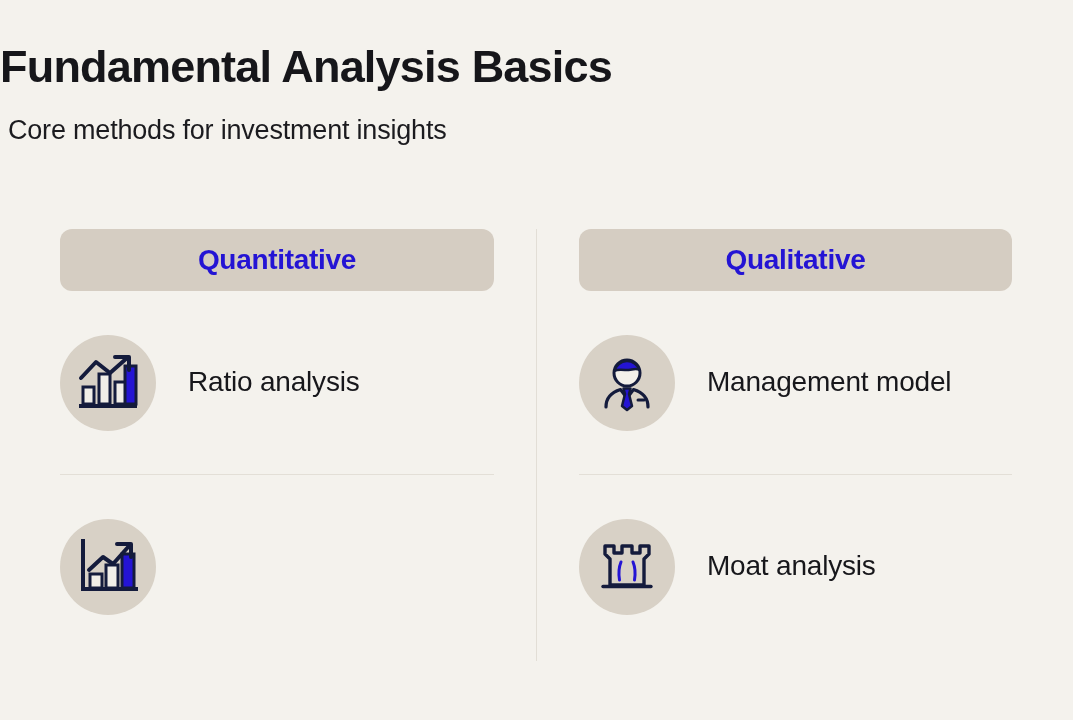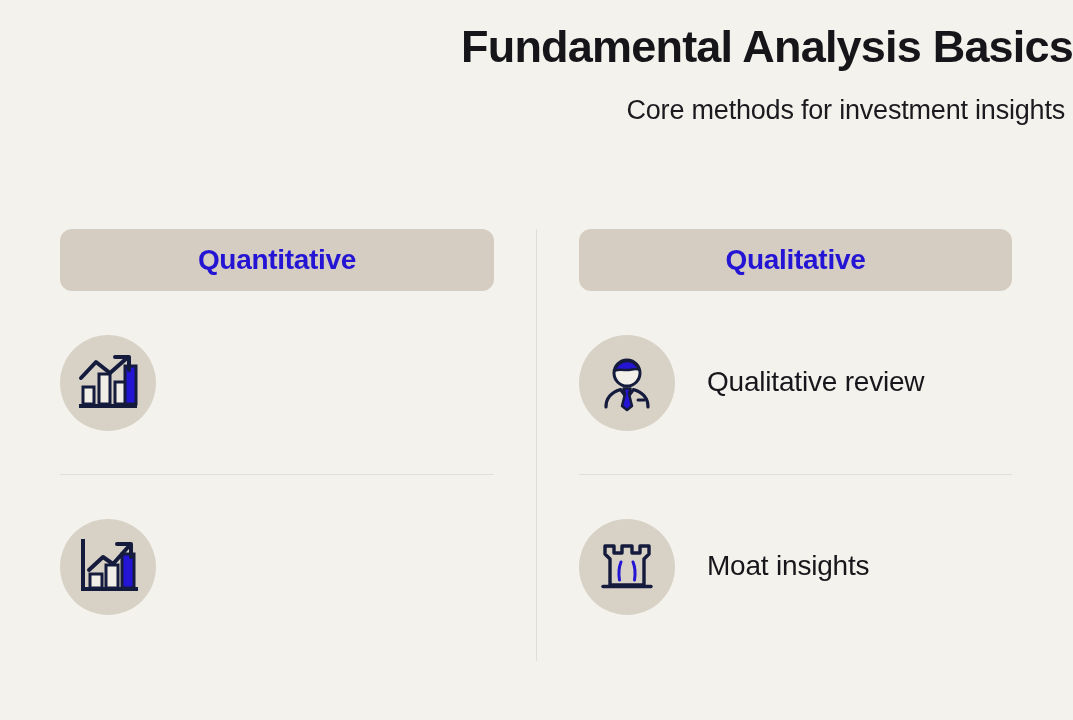--- a/index.html
+++ b/index.html
@@ -17,22 +17,22 @@
 
   .page {
     width: 1073px;
     height: 720px;
     position: relative;
     box-sizing: border-box;
   }
 
   
   .header {
-    text-align: right;
-    padding-top: 24px;
+    text-align: left;
+    padding-top: 44px;
   }
   .title {
     font-size: 45px;
     font-weight: bold;
     color: #16161A;
     letter-spacing: -0.8px;
     line-height: 1.0;
     margin: 0;
     font-family: "Liberation Sans", sans-serif;
   }
@@ -153,20 +153,21 @@
                 <rect x="6" y="33" width="11" height="17" fill="#F1EEE8" stroke="#141B3C" stroke-width="3"></rect>
                 <rect x="22" y="20" width="11" height="30" fill="#F1EEE8" stroke="#141B3C" stroke-width="3"></rect>
                 <rect x="38" y="28" width="11" height="22" fill="#F1EEE8" stroke="#141B3C" stroke-width="3"></rect>
                 <rect x="48" y="12" width="11" height="38" fill="#2414D4" stroke="#141B3C" stroke-width="3"></rect>
 
                 <polyline points="4,24 19,8 33,19 50,4" fill="none" stroke="#141B3C" stroke-width="4" stroke-linecap="round" stroke-linejoin="round"></polyline>
                 <polyline points="38,3 52,3 52,16" fill="none" stroke="#141B3C" stroke-width="4" stroke-linecap="round" stroke-linejoin="round"></polyline>
               </svg>
             </span>
           </div>
+          <div class="item-label">Ratio analysis</div>
         </div>
 
         <div class="hdivider"></div>
 
         <div class="item">
           <div class="icon-circle">
             <span class="item-icon">
               <svg width="62" height="58" viewBox="0 0 62 58">
 
                 <polyline points="6,3 6,51 59,51" fill="none" stroke="#141B3C" stroke-width="4" stroke-linecap="square"></polyline>
@@ -202,40 +203,40 @@
                 <path d="M16.5 17 A13 13 0 0 1 41.5 16 C38 13.5 33 16.5 27 16 C22 15.6 18.5 15.6 16.5 17 Z" fill="#2414D4" stroke="#141B3C" stroke-width="2.5" stroke-linejoin="round"></path>
 
                 <path d="M8 53 C8 42 16 37.5 22.5 35.5 L29 44 L35.5 35.5 C42 37.5 50 42 50 53" fill="none" stroke="#141B3C" stroke-width="3.2" stroke-linejoin="round" stroke-linecap="round"></path>
 
                 <path d="M25.5 34.5 L32.5 34.5 L31 40 L34 52 L29 56 L24 52 L27 40 Z" fill="#2414D4" stroke="#141B3C" stroke-width="2.5" stroke-linejoin="round"></path>
 
                 <line x1="40" y1="46" x2="46" y2="46" stroke="#141B3C" stroke-width="3" stroke-linecap="round"></line>
               </svg>
             </span>
           </div>
-          <div class="item-label">Qualitative review</div>
+          <div class="item-label">Management model</div>
         </div>
 
         <div class="hdivider"></div>
 
         <div class="item">
           <div class="icon-circle">
             <span class="item-icon">
               <svg width="58" height="54" viewBox="0 0 58 54">
 
                 <path d="M7 6 L16 6 L16 13 L24 13 L24 6 L34 6 L34 13 L42 13 L42 6 L51 6
                          L51 14 L46 19 L46 45 L12 45 L12 19 L7 14 Z" fill="none" stroke="#141B3C" stroke-width="3.4" stroke-linejoin="round" stroke-linecap="round"></path>
 
                 <line x1="5" y1="46.5" x2="53" y2="46.5" stroke="#141B3C" stroke-width="3.4" stroke-linecap="round"></line>
 
                 <path d="M23 22 C20.5 28 20.5 34 21.5 40" fill="none" stroke="#2414D4" stroke-width="3" stroke-linecap="round"></path>
                 <path d="M35 22 C37.5 28 37.5 34 36.5 40" fill="none" stroke="#2414D4" stroke-width="3" stroke-linecap="round"></path>
               </svg>
             </span>
           </div>
-          <div class="item-label">Moat insights</div>
+          <div class="item-label">Moat analysis</div>
         </div>
 
       </div>
     </div>
 
   </div>
 </div>
 
 </body></html>

